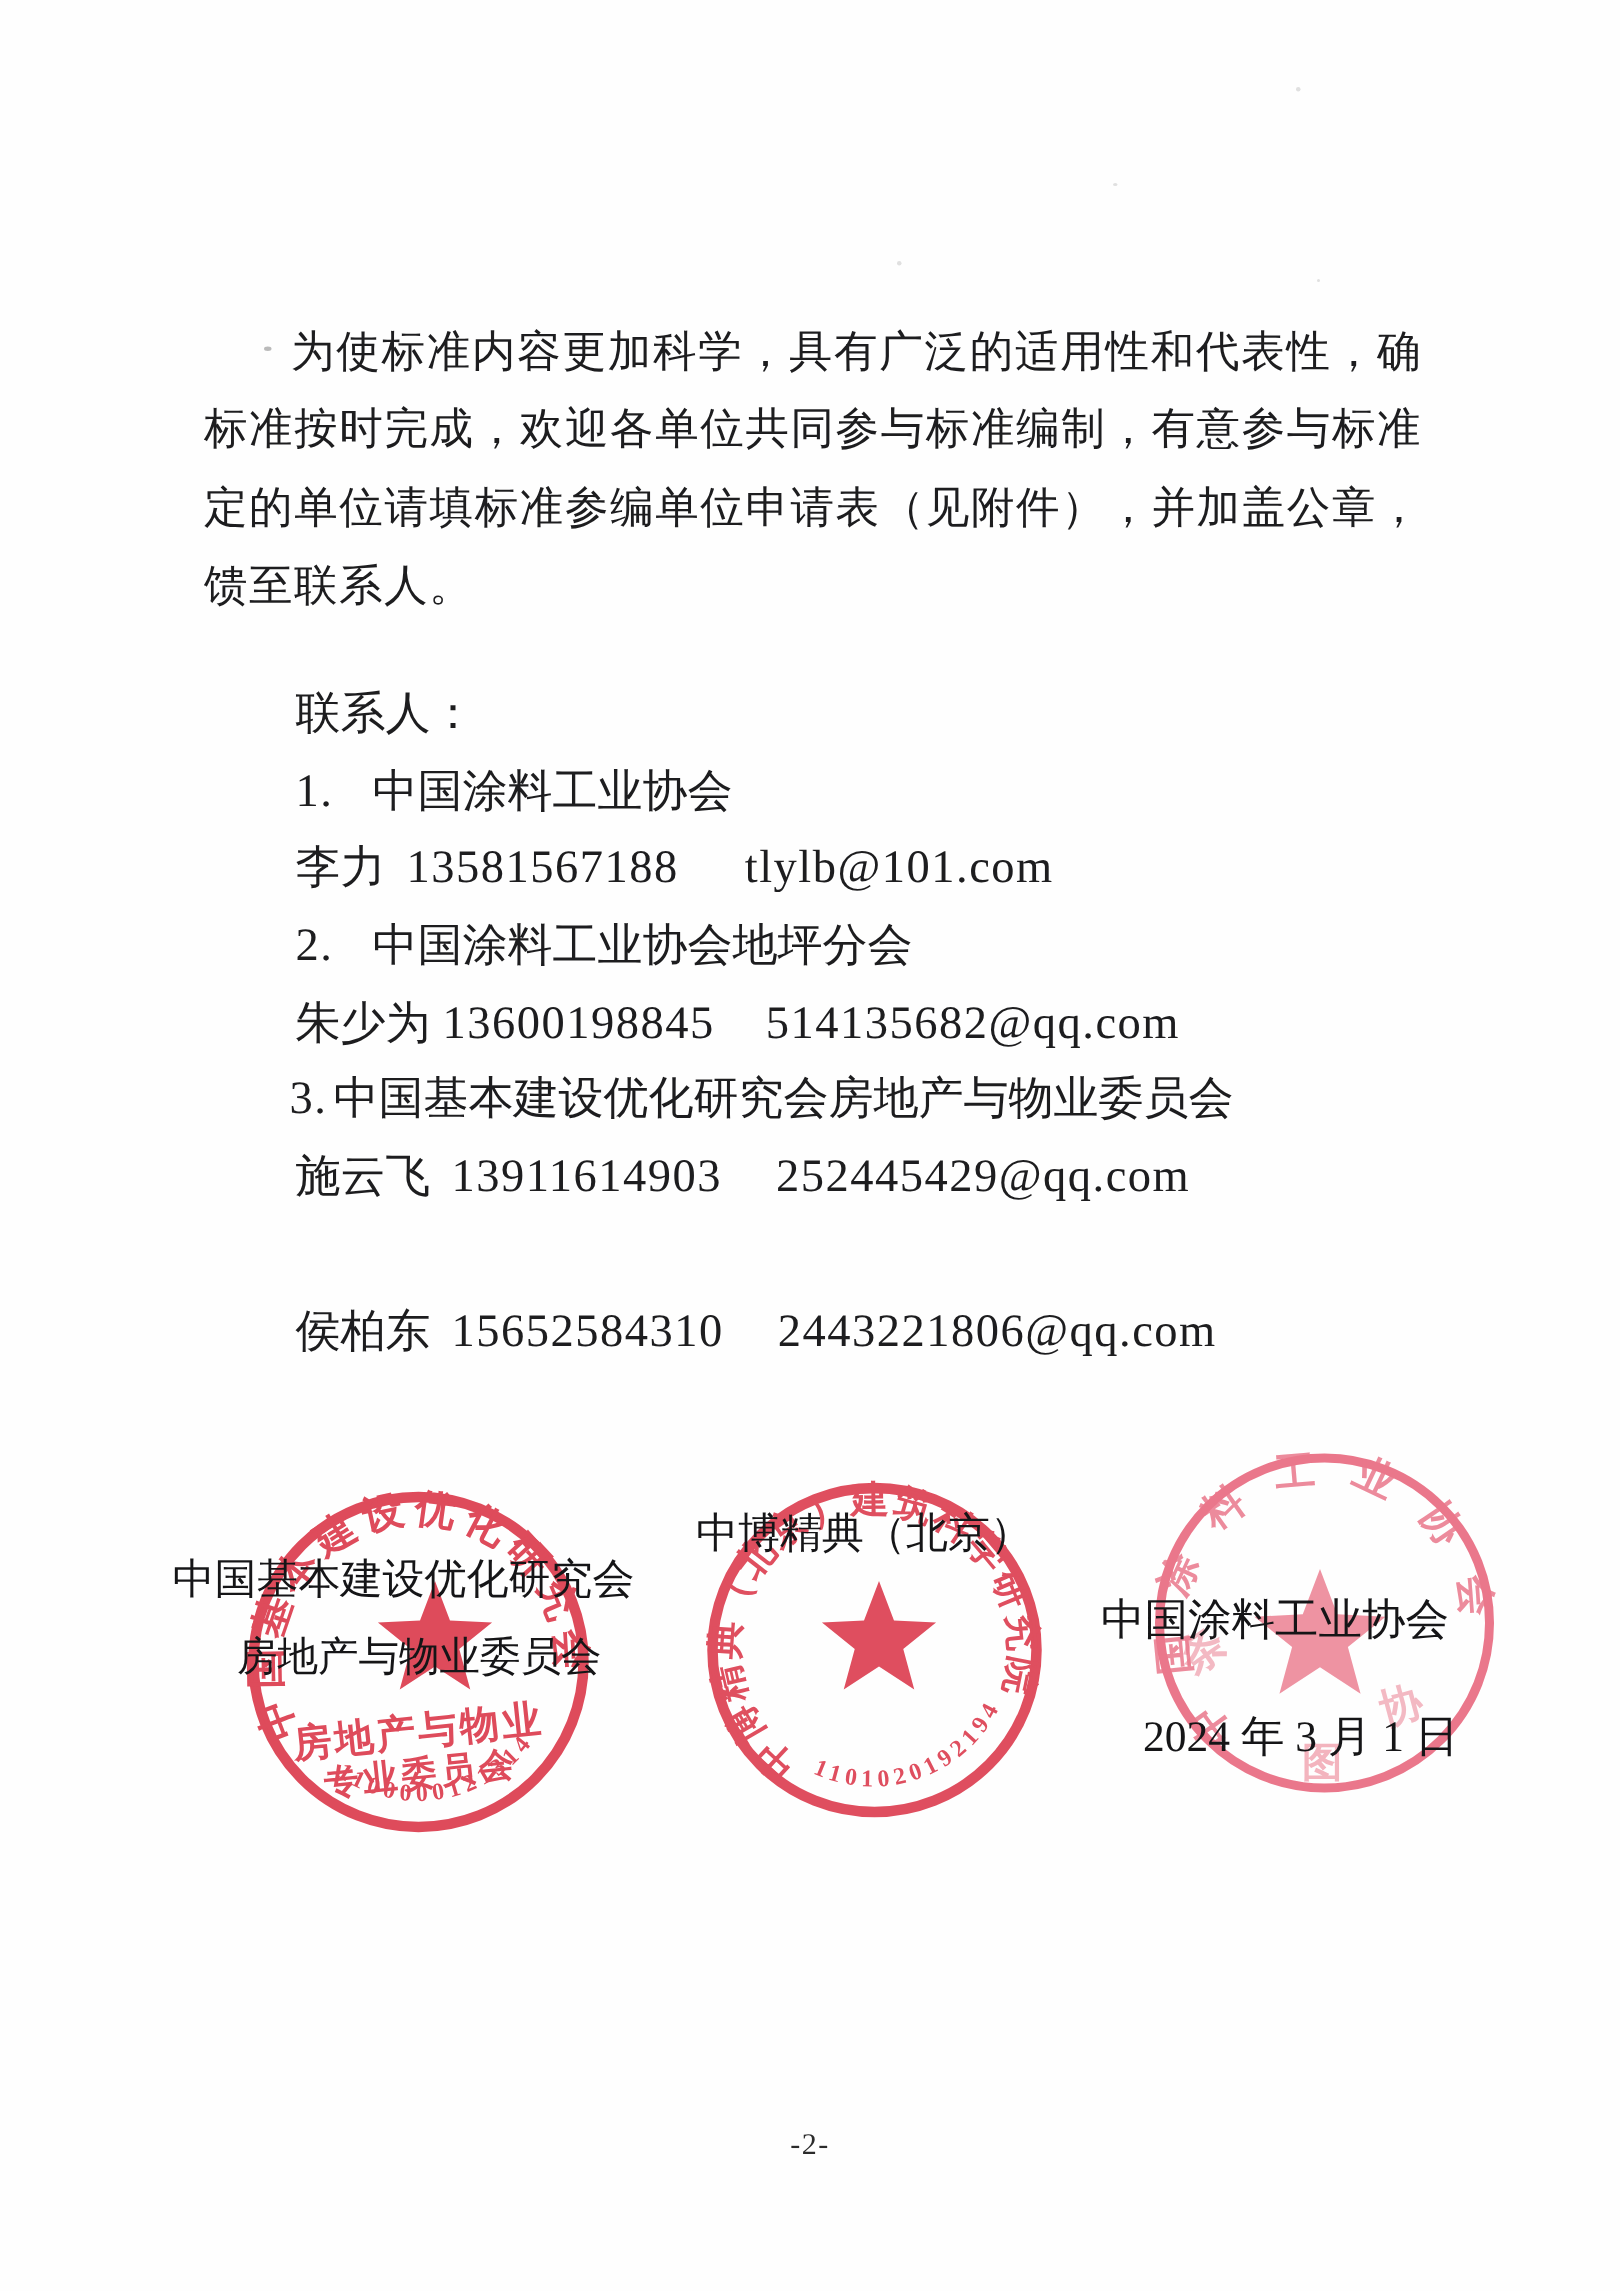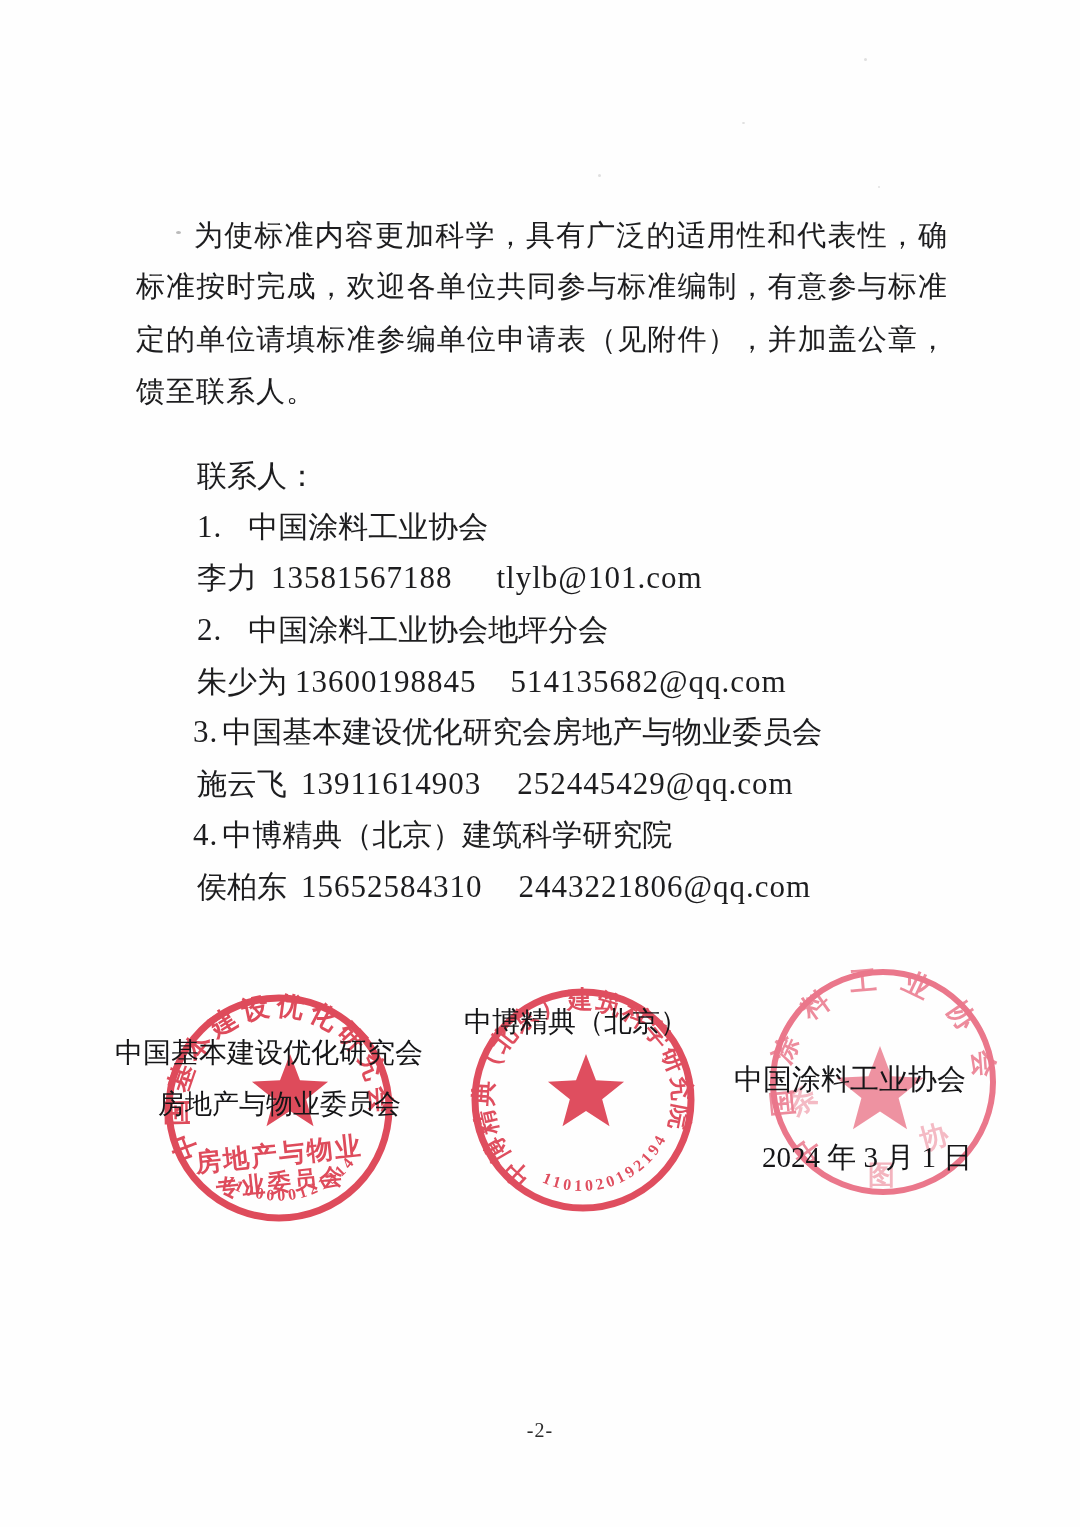--- a/index.html
+++ b/index.html
@@ -88,23 +88,20 @@
     <span>朱少为</span><span class="latin phone" style="margin-left:8px;">13600198845</span><span class="latin email" style="margin-left:34px;">514135682@qq.com</span>
   </div>
 
   <div class="cline" style="top:678px;left:193px;">
     <span class="num latin">3.</span><span class="gap-narrow"></span><span>中国基本建设优化研究会房地产与物业委员会</span>
   </div>
   <div class="cline" style="top:730px;">
     <span>施云飞</span><span class="latin phone">13911614903</span><span class="latin email" style="margin-left:36px;text-align:right;">252445429@qq.com</span>
   </div>
 
-  <div class="cline" style="top:781px;left:193px;">
-    <span class="num latin">4.</span><span class="gap-narrow"></span><span>中博精典（北京）建筑科学研究院</span>
-  </div>
   <div class="cline" style="top:833px;">
     <span>侯柏东</span><span class="latin phone">15652584310</span><span class="latin email" style="margin-left:36px;font-family:Liberation Serif, serif;">2443221806@qq.com</span>
   </div>
 
   <div class="seal" style="left:149px;top:978px;">
     <svg width="260" height="260" viewBox="0 0 260 260">
       <g opacity="0.92">
         <circle cx="130" cy="130" r="110" fill="none" stroke="#dc3c4e" stroke-width="7"></circle>
         <polygon transform="translate(141,116)" fill="#dc3c4e" points="0,-40 9.99,-13.75 38.04,-12.36 16.17,5.25 23.51,32.36 0,17 -23.51,32.36 -16.17,5.25 -38.04,-12.36 -9.99,-13.75"></polygon>
         <g transform="rotate(-12 130 130)">

